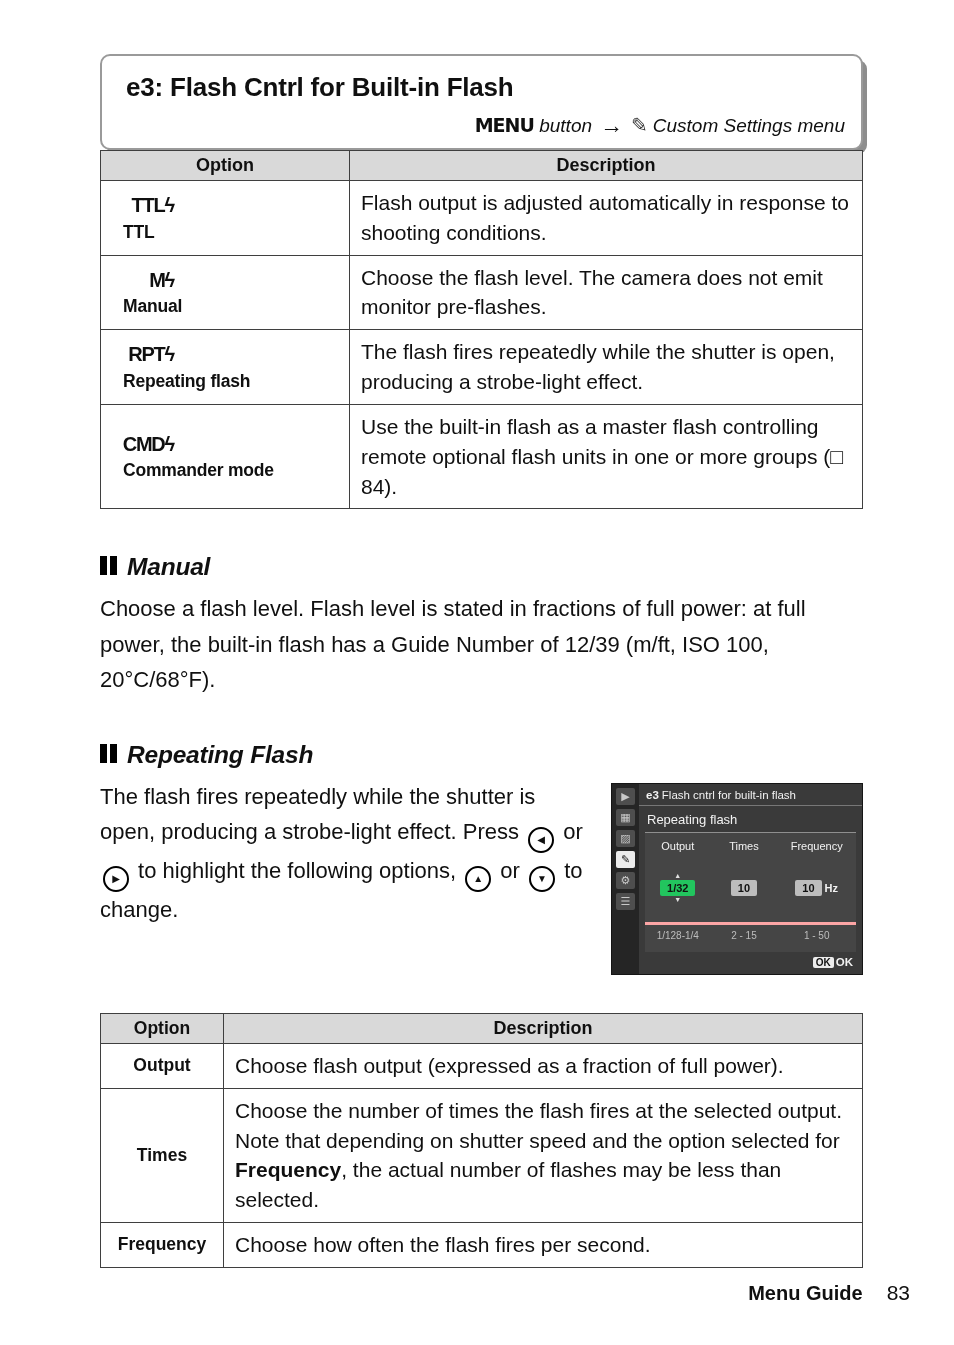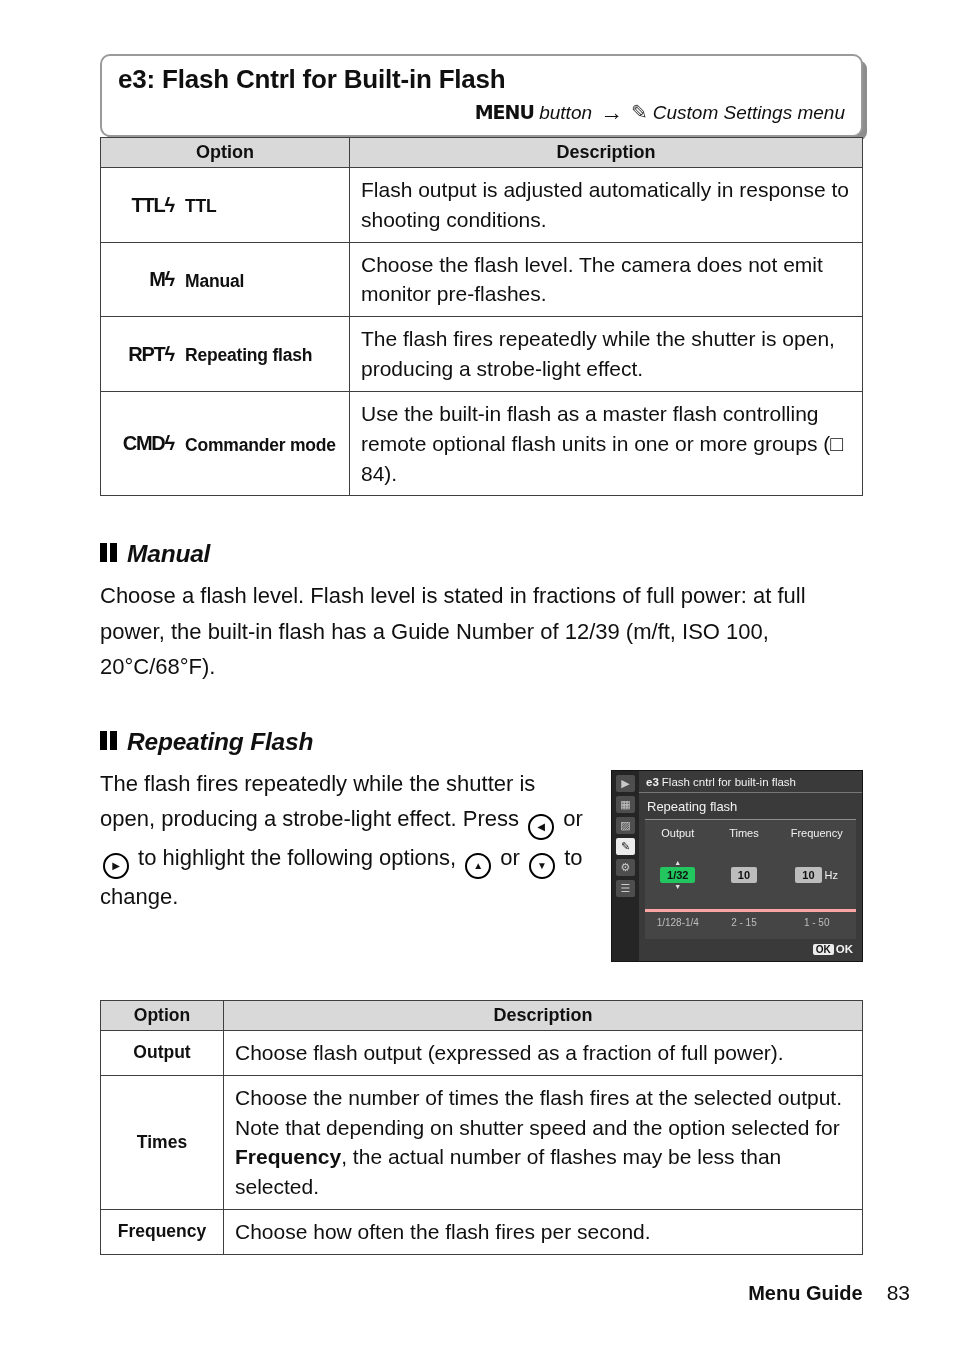--- a/index.html
+++ b/index.html
@@ -4,34 +4,34 @@
 <title>Manual Page</title>
 <style>
   html,body{margin:0;padding:0;background:#e9e9e9;}
   .page{width:954px;height:1345px;background:#ffffff;position:relative;margin:0 auto;
         font-family:"Liberation Sans",sans-serif;color:#101010;overflow:hidden;}
   .content{position:absolute;left:100px;top:0;width:763px;}
 
   
   .hbox{margin-top:54px;border:2px solid #9a9a9a;border-radius:10px;
         box-shadow:5px 5px 0 -1px #8d8d8d;padding:8px 16px 10px;background:#fff;}
-  .hbox h1{margin:0;font-size:26px;font-weight:bold;letter-spacing:-0.2px;}
+  .hbox h1{margin:8px;font-size:26px;font-weight:bold;letter-spacing:-0.2px;}
   .hsub{text-align:right;font-size:19px;font-style:italic;margin-top:3px;}
   .menu-btn{font-style:normal;font-weight:bold;letter-spacing:-1px;font-family:"DejaVu Sans",sans-serif;}
   .harrow{font-style:normal;font-weight:bold;font-size:23px;margin:0 8px;position:relative;top:1px;}
   .pencil{font-style:normal;color:#3a3a3a;margin-right:5px;font-size:20px;}
 
   .intro{font-size:22px;margin:30px 0 18px;}
 
   
   table{width:100%;border-collapse:collapse;border-radius:19px;}
   th{border:1px solid #3f3f3f;background:#d9d9d9;font-size:18px;padding:4px 6px;font-weight:bold;}
   td{border:1px solid #3f3f3f;font-size:21px;padding:7px 11px;line-height:1.42;vertical-align:middle;}
   .t1 .optcol{width:226px;}
-  .opt-inner{display:flex;align-items:flex-end;}
+  .opt-inner{display:flex;align-items:flex-start;flex-direction:column;}
   .opt-code{width:62px;text-align:right;font-weight:bold;font-size:20px;letter-spacing:-1.2px;white-space:nowrap;}
   .opt-label{margin-left:11px;font-weight:bold;font-size:17.5px;letter-spacing:-0.2px;}
 
   
   .sect{margin:44px 0 10px;font-size:24.5px;font-weight:bold;}
   .bar{display:inline-block;width:7px;height:19px;background:#000;margin-right:3px;}
   .stxt{font-style:italic;margin-left:7px;letter-spacing:-0.2px;}
   .para{font-size:22px;line-height:1.6;margin:0;}
 
   .dpad{display:inline-flex;align-items:center;justify-content:center;width:22px;height:22px;
@@ -50,21 +50,21 @@
   .cam-sub{font-size:13px;padding:6px 8px 5px;}
   .cam-panel{margin:0 6px;background:#454545;border-top:1px solid #8f8f8f;flex:1;
              display:grid;grid-template-columns:1fr 1.02fr 1.2fr;padding-top:3px;}
   .col-name{text-align:center;font-size:11px;padding:4px 0 2px;}
   .col-val{display:flex;flex-direction:column;align-items:center;justify-content:center;height:52px;}
   .vrow{display:flex;align-items:center;}
   .vbox{display:inline-block;background:#bdbdbd;color:#111;font-size:11px;font-weight:bold;
         padding:2px 7px;border-radius:2px;}
   .vbox.sel{background:#22c55e;}
   .tri{font-size:7px;color:#e2e2e2;line-height:8px;}
-  .unit{font-size:11px;margin-left:3px;font-weight:normal;text-align:center;}
+  .unit{font-size:11px;margin-left:3px;font-weight:bold;text-align:center;}
   .col-range{text-align:center;font-size:10px;color:#bdbdbd;border-top:3px solid #fca5a5;padding:5px 0 3px;}
   .cam-ok{text-align:right;padding:4px 9px 6px;font-size:11.5px;font-weight:bold;}
   .ok-chip{display:inline-block;background:#ececec;color:#111;padding:0 3px;border-radius:2px;
            margin-right:2px;font-size:10px;font-weight:bold;}
 
   
   .t2wrap{clear:both;padding-top:30px;}
   .t2 .optcol2{width:100px;text-align:center;font-weight:bold;font-size:17.5px;}
   .bold{font-weight:bold;}
 

